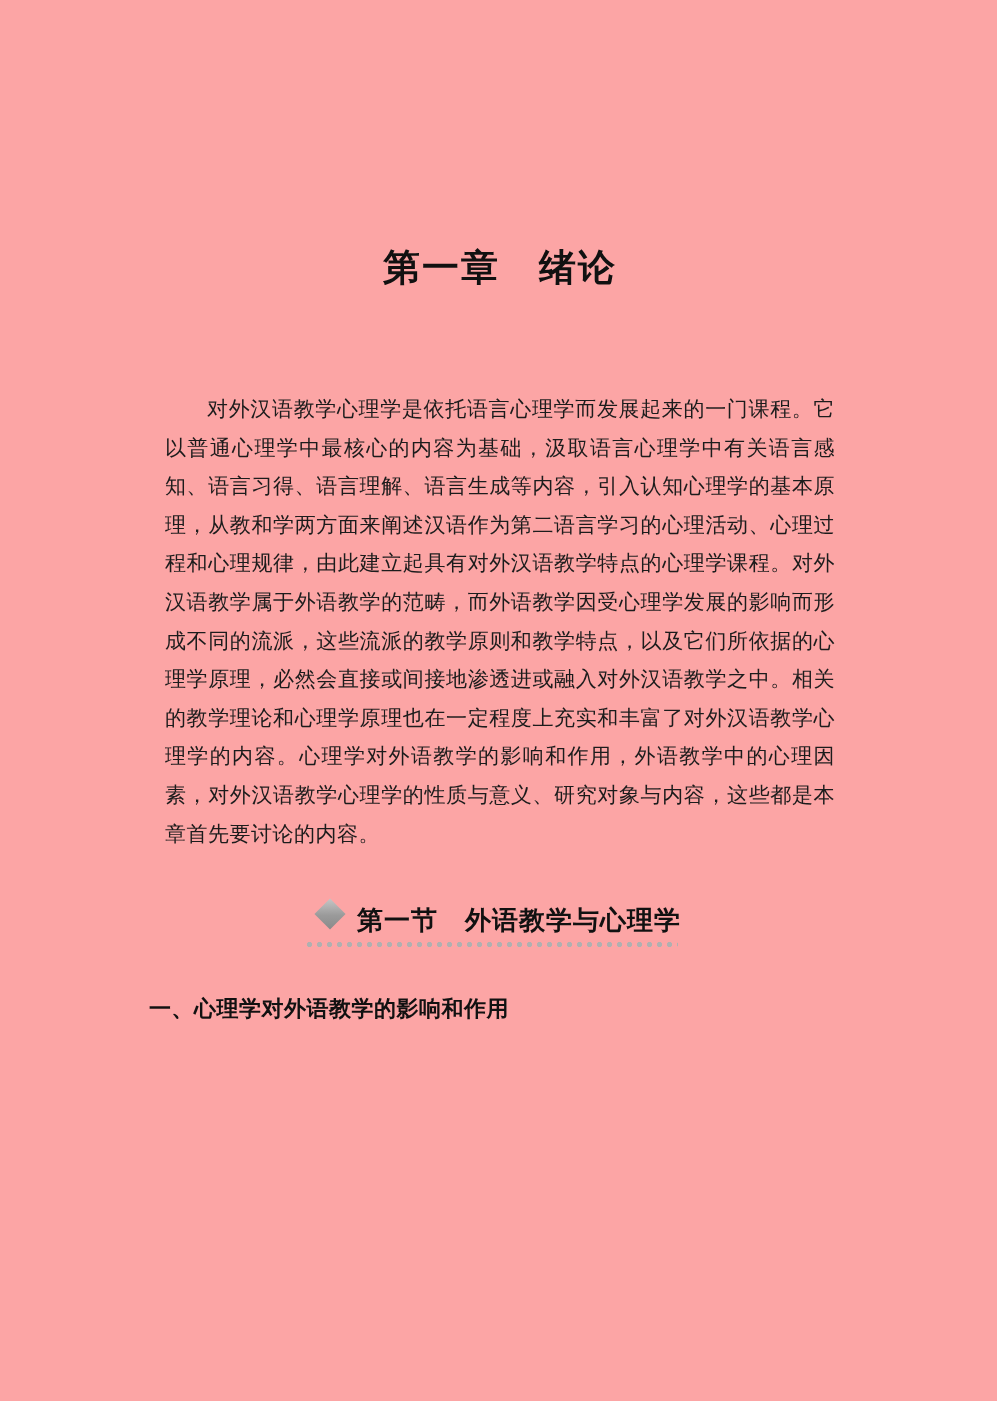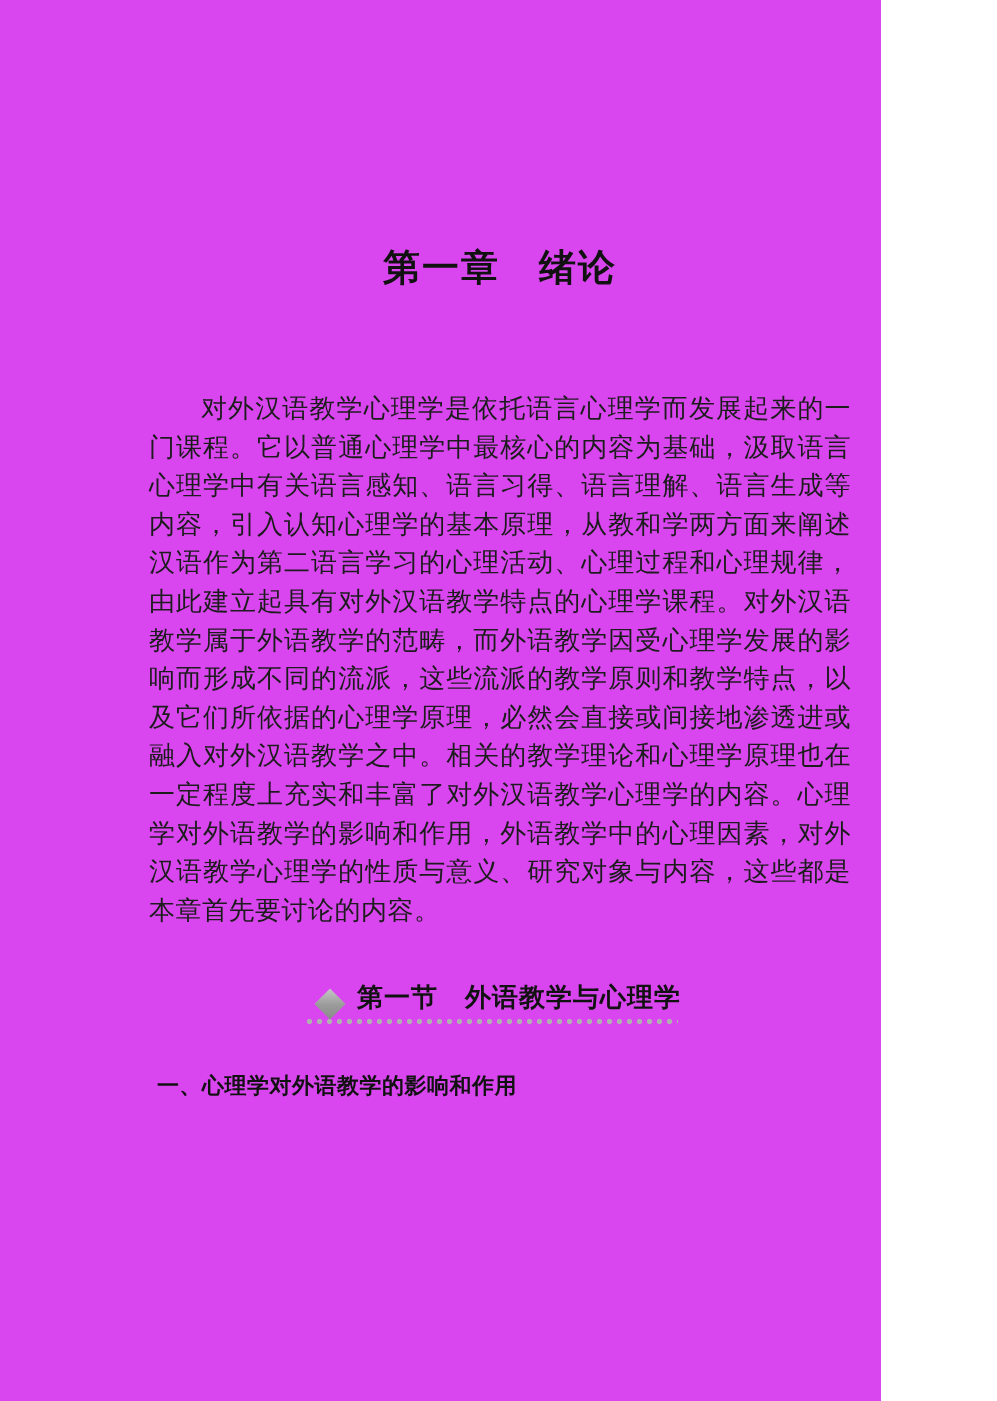--- a/index.html
+++ b/index.html
@@ -2,23 +2,23 @@
 <html><head>
 <meta charset="utf-8">
 <style>
   html, body {
     margin: 0;
     padding: 0;
     background: #ffffff;
   }
   .page {
     position: relative;
-    width: 881px;
+    width: 997px;
     height: 1401px;
-    background: #d946ef;
+    background: #fca5a5;
     overflow: hidden;
     font-family: "Liberation Serif", "DejaVu Serif", serif;
     color: #1a1a1a;
   }
   .content {
     position: absolute;
     left: 149px;
     top: 0;
     width: 702px;
   }
@@ -26,38 +26,38 @@
     margin: 0;
     padding-top: 243px;
     text-align: center;
     font-size: 37px;
     font-weight: bold;
     letter-spacing: 2px;
     color: #111111;
     font-family: "Liberation Serif", "DejaVu Serif", serif;
   }
   .body-para {
-    margin: 0;
-    font-size: 26px;
+    margin: 16px;
+    font-size: 21px;
     line-height: 38.6px;
     text-align: justify;
     text-indent: 2em;
     color: #1c1c1c;
     letter-spacing: 0.5px;
   }
   .para1 { margin-top: 97px; }
   .section-block {
     margin-top: 50px;
     display: flex;
     flex-direction: column;
     align-items: center;
   }
   .section-row {
     display: flex;
-    align-items: flex-end;
+    align-items: flex-start;
   }
   .diamond {
     width: 22px;
     height: 22px;
     transform: rotate(45deg);
     background: linear-gradient(135deg, #c6c6c6 0%, #9a9a9a 55%, #8a8a8a 100%);
     margin-right: 16px;
     flex: 0 0 auto;
   }
   .section-title {
@@ -72,21 +72,21 @@
     height: 7px;
     width: 372px;
     margin-top: 3px;
     margin-left: -16px;
     background-image: radial-gradient(circle at 3.5px 3.5px, #b0b0b0 2.4px, rgba(0,0,0,0) 2.9px);
     background-size: 10px 7px;
     background-repeat: repeat-x;
   }
   .para2 { margin-top: 42px; }
   .subsection-heading {
-    margin: 8px;
+    margin: 0;
     margin-top: 46px;
     font-family: "Liberation Sans", "DejaVu Sans", sans-serif;
     font-weight: bold;
     font-size: 22px;
     letter-spacing: 0.5px;
     color: #111111;
   }
   .para3 { margin-top: 28px; }
 </style>
 </head>

